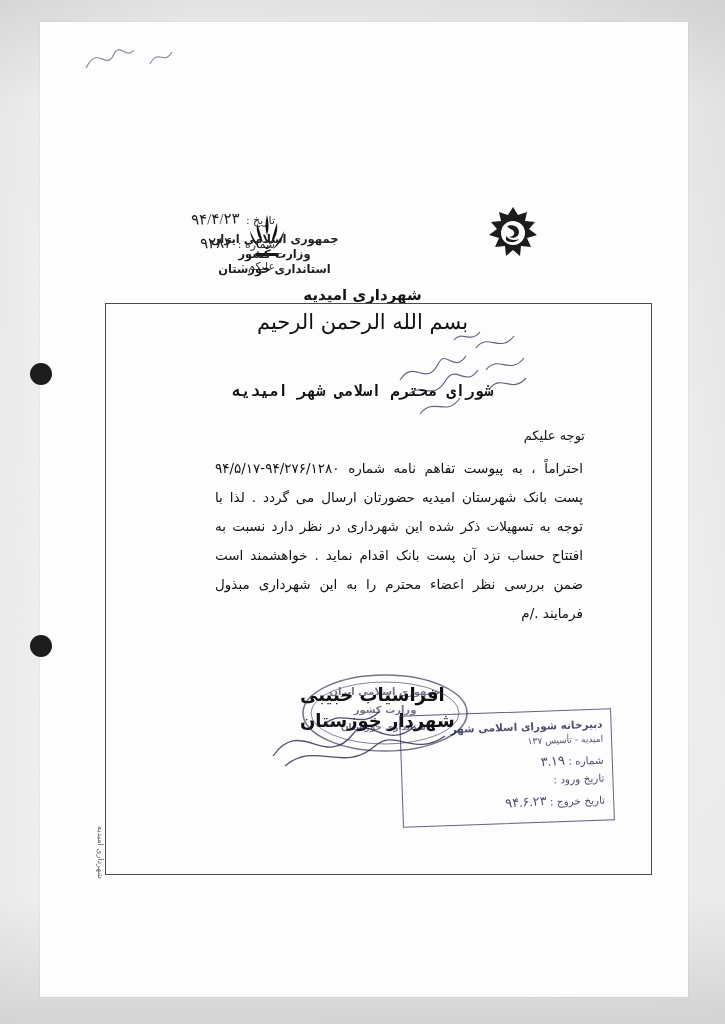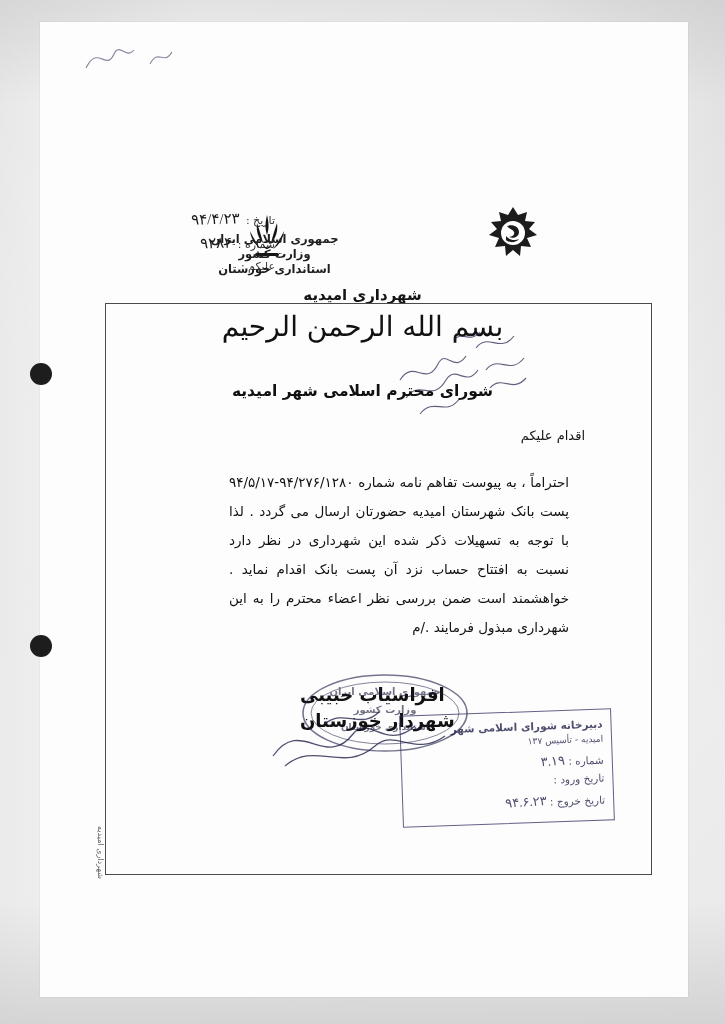--- a/index.html
+++ b/index.html
@@ -88,43 +88,43 @@
   .frame{
     position:absolute;
     left:105px;top:303px;
     width:545px;height:570px;
     border:1px solid #4a4a4a;
     border-top:1px solid #4a4a4a;
   }
   .bismillah{
     position:absolute;top:310px;left:0;right:0;
     text-align:center;
-    font-size:28px;color:#111;
+    font-size:21px;color:#111;
     font-family:"DejaVu Serif", serif;
   }
 
   .addressee{
     position:absolute;top:382px;left:0;right:0;
     text-align:center;
-    font-size:15.5px;font-weight:bold;color:#101010;
+    font-size:15.5px;font-weight:bold;color:#101010;font-family:Liberation Mono, monospace;
   }
   .salaam{
     position:absolute;top:428px;right:140px;
     font-size:13px;color:#151515;
   }
   .body{
     position:absolute;
     top:452px;right:140px;
     width:372px;
     font-size:13.5px;line-height:29px;
     color:#111;
     text-align:justify;
     text-align-last:right;
   }
-  .body p{margin:16px;}
+  .body p{margin:2px;}
 
   
   .sign{
     position:absolute;top:682px;right:225px;
     text-align:left;font-size:18px;line-height:26px;
     color:#111;font-weight:bold;
     width:200px;
   }
 
   
@@ -266,21 +266,21 @@
       <path d="M16,80 C30,60 42,86 56,62 C66,46 76,70 88,52"></path>
       <path d="M30,96 C44,78 56,100 70,80"></path>
       <path d="M86,30 C98,14 110,36 124,18"></path>
       <path d="M96,52 C108,36 120,58 134,40"></path>
       <path d="M64,22 C72,12 80,26 90,14"></path>
       <path d="M100,70 C112,56 122,76 136,60"></path>
     </g>
   </svg>
 
   <div class="addressee">شورای محترم اسلامی شهر امیدیه</div>
-  <div class="salaam">اقدام علیکم</div>
+  <div class="salaam">توجه علیکم</div>
 
   <div class="body">
     <p>احتراماً ، به پیوست تفاهم نامه شماره ۹۴/۲۷۶/۱۲۸۰-۹۴/۵/۱۷ پست بانک شهرستان امیدیه حضورتان ارسال می گردد . لذا با توجه به تسهیلات ذکر شده این شهرداری در نظر دارد نسبت به افتتاح حساب نزد آن پست بانک اقدام نماید . خواهشمند است ضمن بررسی نظر اعضاء محترم را به این شهرداری مبذول فرمایند ./م</p>
   </div>
 
   <div class="sign">
     <div>افراسیاب حبیبی</div>
     <div>شهردار خوزستان</div>
   </div>
 

